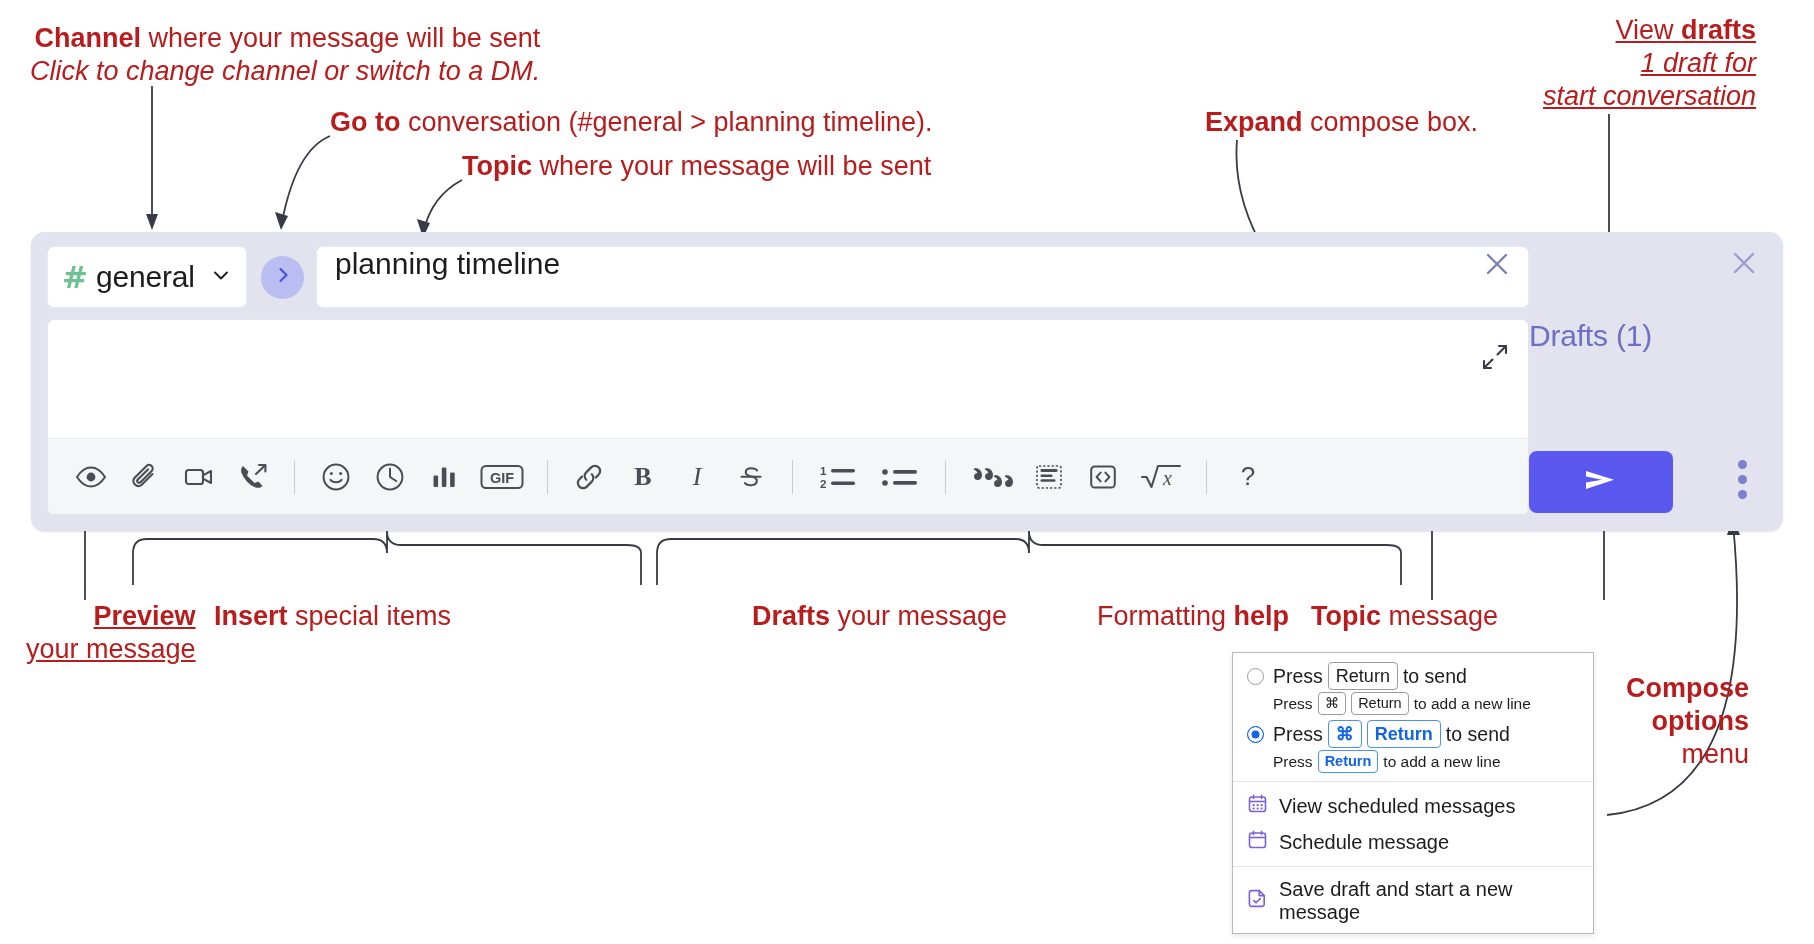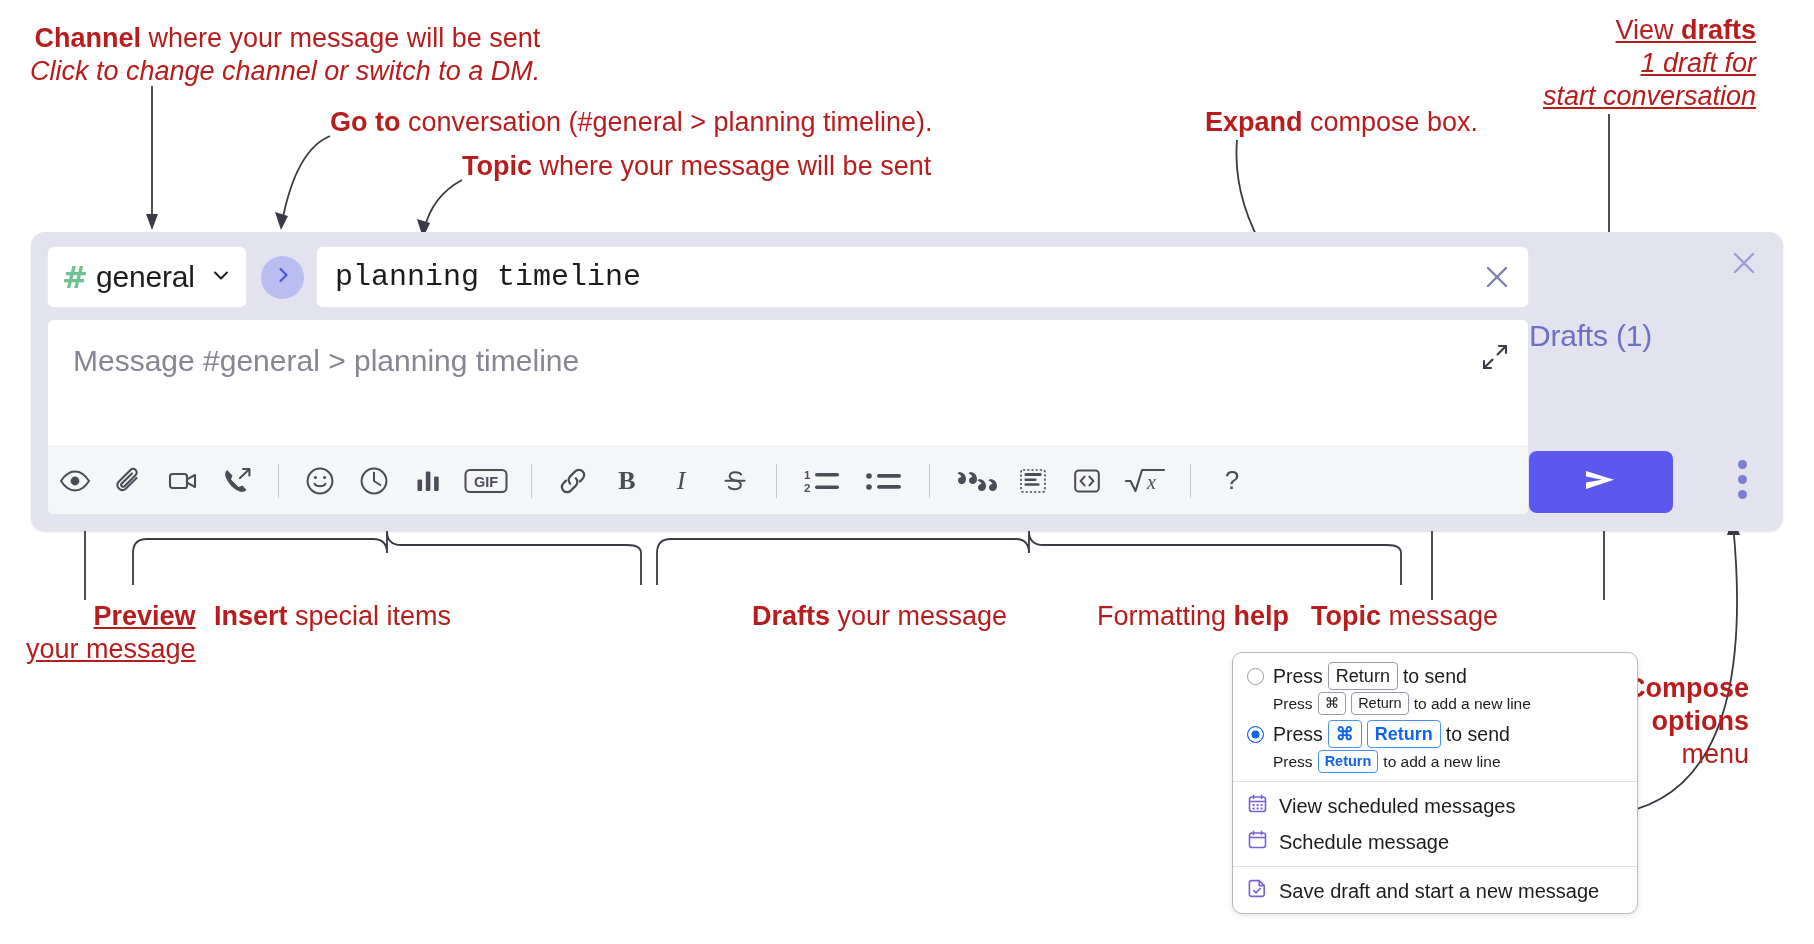--- a/index.html
+++ b/index.html
@@ -62,24 +62,23 @@
     background: #b9bdf2;
     margin: 0 12px 0 14px;
     display: flex; align-items: center; justify-content: center;
     cursor: pointer; flex: 0 0 auto;
   }
   .topic-field {
     flex: 1 1 auto; height: 62px;
     background: #fff;
     border: 1px solid #e8e8f0;
     border-radius: 7px;
-    display: flex; align-items: center;
+    display: flex; 
     padding: 0 14px 0 18px;
     position: relative;
-    font-family: Liberation Mono, monospace;
   }
   .topic-text { font-size: 30px; color: #1d1c1d; }
   .topic-clear { margin-left: auto; cursor: pointer; display:flex; }
 
   
   .msg-area {
     margin-top: 11px;
     background: #fff;
     border: 1px solid #e4e4ee;
     border-radius: 7px;
@@ -88,24 +87,25 @@
     overflow: hidden;
   }
   .msg-placeholder {
     position: absolute; left: 25px; top: 24px;
     font-size: 30px; color: #868693;
   }
   .expand-btn { position: absolute; right: 18px; top: 22px; cursor: pointer; }
 
   .toolbar {
     position: absolute; left: 0; right: 0; bottom: 0;
-    height: 68px;
+    height: 76px;
     background: #f5f6f8;
     border-top: 1px solid #edeef2;
     display: flex; align-items: center;
+    padding-left: 16px;
     gap: 0;
   }
   .tbtn {
     width: 54px; height: 54px;
     display: flex; align-items: center; justify-content: center;
     cursor: pointer; flex: 0 0 auto;
     color: #5c5c66;
   }
   .tbtn.wide { width: 62px; }
   .tsep { width: 1px; height: 34px; background: #c9cad2; margin: 0 14px; flex: 0 0 auto; }
@@ -129,24 +129,24 @@
   .kebab {
     position: absolute; right: 36px; bottom: 32px;
     display: flex; flex-direction: column; gap: 6px; cursor: pointer;
   }
   .kebab i { display:block; width: 9px; height: 9px; border-radius: 50%; background: #7d7fd0; }
 
   
   .menu {
     position: absolute;
     left: 1232px; top: 652px;
-    width: 406px;
+    width: 362px;
     background: #fff;
     border: 1px solid #b8b8c0;
-    border-radius: 10px;
+    border-radius: 0;
     box-shadow: 0 2px 6px rgba(0,0,0,.10);
     padding: 6px 0 4px;
     font-family: "Liberation Sans", sans-serif;
   }
   .mrow { display: flex; align-items: center; padding: 3px 14px 1px; }
   .radio {
     width: 17px; height: 17px; border-radius: 50%;
     border: 1.6px solid #9a9aa6; flex: 0 0 auto; margin-right: 9px;
     background: #fff;
   }
@@ -260,21 +260,20 @@
           <span class="topic-text">planning timeline</span>
           <span class="topic-clear">
             <svg width="34" height="34" viewBox="0 0 34 34">
                 <path d="M8 8 L26 26 M26 8 L8 26" fill="none" stroke="#7b7fb5" stroke-width="2.4" stroke-linecap="round"></path>
               </svg>
           </span>
         </div>
       </div>
 
       <div class="msg-area">
-        <div class="msg-placeholder">Message #general &gt; planning timeline</div>
 
         <span class="expand-btn">
           <svg width="30" height="30" viewBox="0 0 30 30" stroke="#3c3c46" stroke-width="2.1" fill="none" stroke-linecap="round" stroke-linejoin="round">
             <path d="M17.5 12.5 L26 4"></path>
               <path d="M19 4 L26 4 L26 11"></path>
             <path d="M12.5 17.5 L4 26"></path>
               <path d="M11 26 L4 26 L4 19"></path>
           </svg>
         </span>
 

